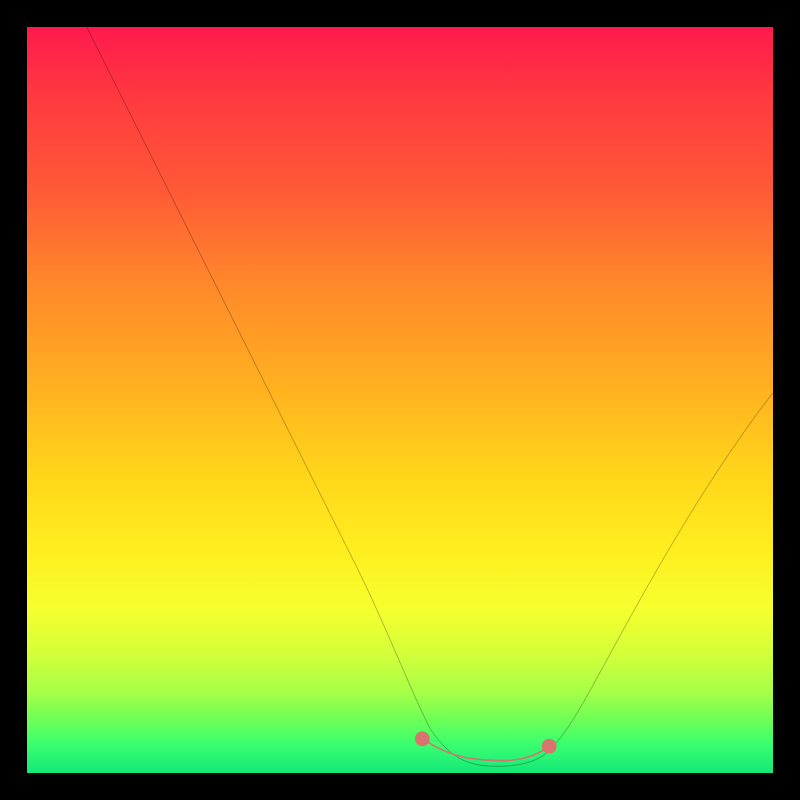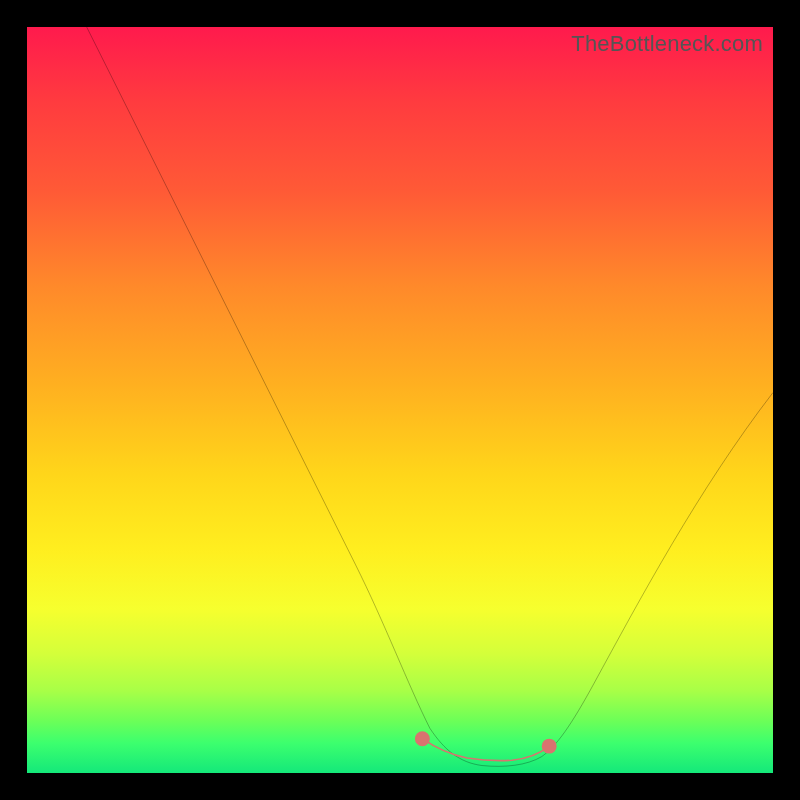--- a/index.html
+++ b/index.html
@@ -56,21 +56,20 @@
     width: 746px;
     height: 746px;
   }
 </style>
 </head>
 <body>
 
 <div class="frame">
   <div class="plot-area">
 
-    <div class="watermark">TheBottleneck.com</div>
 
     <svg class="curve" viewBox="0 0 100 100" preserveAspectRatio="none">
       <path d="M 8 0
                C 20 24, 32 48, 44 72
                C 48 80, 51 88, 54 94
                C 56 97, 58 98.6, 61 99.0
                C 64 99.3, 67 99.0, 69 97.8
                C 71 96.4, 73 93.5, 76 88
                C 82 77, 90 62, 100 49" fill="none" stroke="#000" stroke-width="0.28" vector-effect="non-scaling-stroke"></path>
       <g fill="#d9736f" stroke="#d9736f" stroke-width="0">

